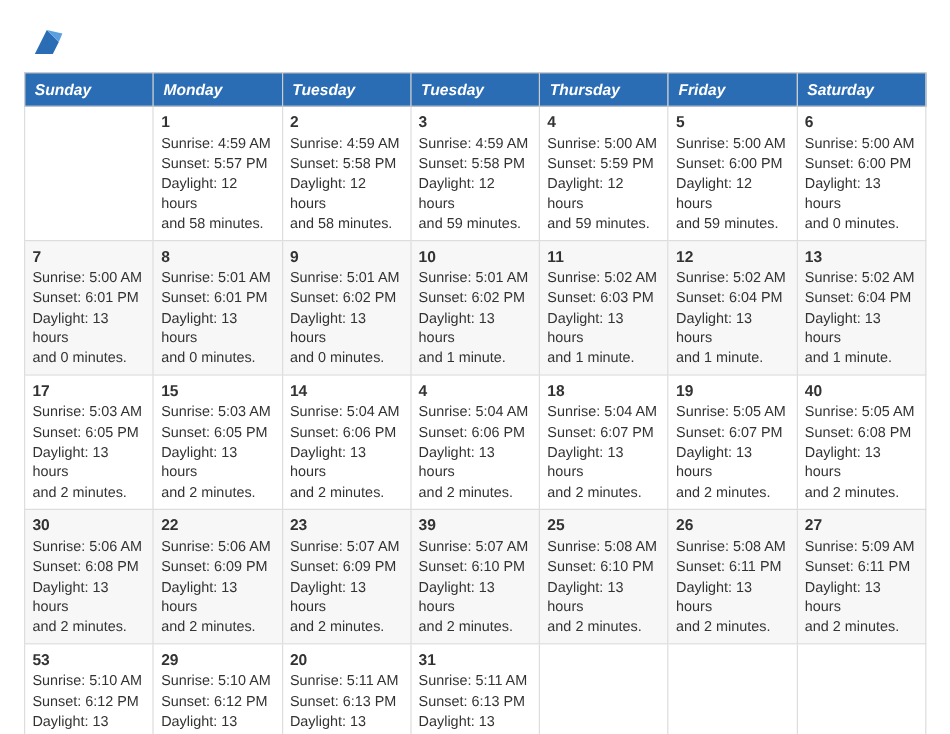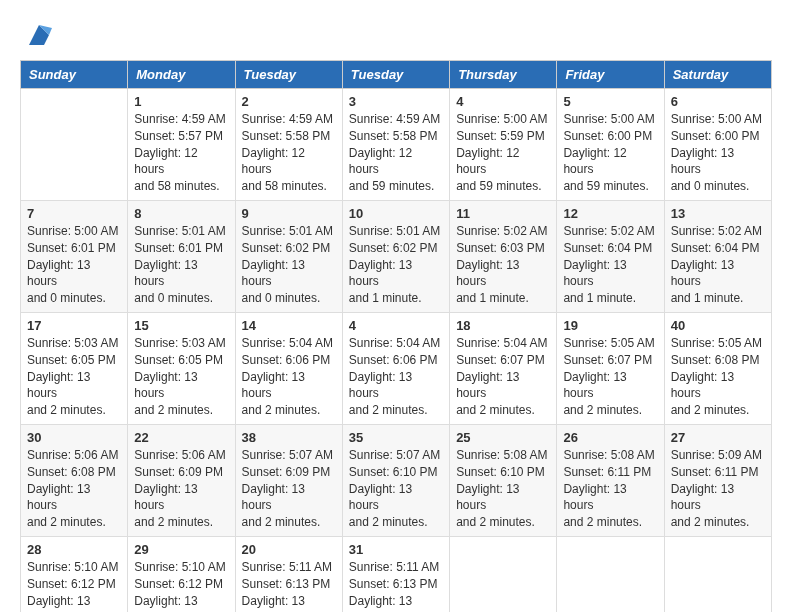--- a/index.html
+++ b/index.html
@@ -216,43 +216,43 @@
       <tr class="row-alt">
         <td>
           <span class="day-number">30</span>
           <div class="day-info">Sunrise: 5:06 AM<br>Sunset: 6:08 PM<br>Daylight: 13 hours<br>and 2 minutes.</div>
         </td>
         <td>
           <span class="day-number">22</span>
           <div class="day-info">Sunrise: 5:06 AM<br>Sunset: 6:09 PM<br>Daylight: 13 hours<br>and 2 minutes.</div>
         </td>
         <td>
-          <span class="day-number">38</span>
+          <span class="day-number">23</span>
           <div class="day-info">Sunrise: 5:07 AM<br>Sunset: 6:09 PM<br>Daylight: 13 hours<br>and 2 minutes.</div>
         </td>
         <td>
-          <span class="day-number">35</span>
+          <span class="day-number">39</span>
           <div class="day-info">Sunrise: 5:07 AM<br>Sunset: 6:10 PM<br>Daylight: 13 hours<br>and 2 minutes.</div>
         </td>
         <td>
           <span class="day-number">25</span>
           <div class="day-info">Sunrise: 5:08 AM<br>Sunset: 6:10 PM<br>Daylight: 13 hours<br>and 2 minutes.</div>
         </td>
         <td>
           <span class="day-number">26</span>
           <div class="day-info">Sunrise: 5:08 AM<br>Sunset: 6:11 PM<br>Daylight: 13 hours<br>and 2 minutes.</div>
         </td>
         <td>
           <span class="day-number">27</span>
           <div class="day-info">Sunrise: 5:09 AM<br>Sunset: 6:11 PM<br>Daylight: 13 hours<br>and 2 minutes.</div>
         </td>
       </tr>
       <tr>
         <td>
-          <span class="day-number">28</span>
+          <span class="day-number">53</span>
           <div class="day-info">Sunrise: 5:10 AM<br>Sunset: 6:12 PM<br>Daylight: 13 hours<br>and 2 minutes.</div>
         </td>
         <td>
           <span class="day-number">29</span>
           <div class="day-info">Sunrise: 5:10 AM<br>Sunset: 6:12 PM<br>Daylight: 13 hours<br>and 2 minutes.</div>
         </td>
         <td>
           <span class="day-number">20</span>
           <div class="day-info">Sunrise: 5:11 AM<br>Sunset: 6:13 PM<br>Daylight: 13 hours<br>and 1 minute.</div>
         </td>

